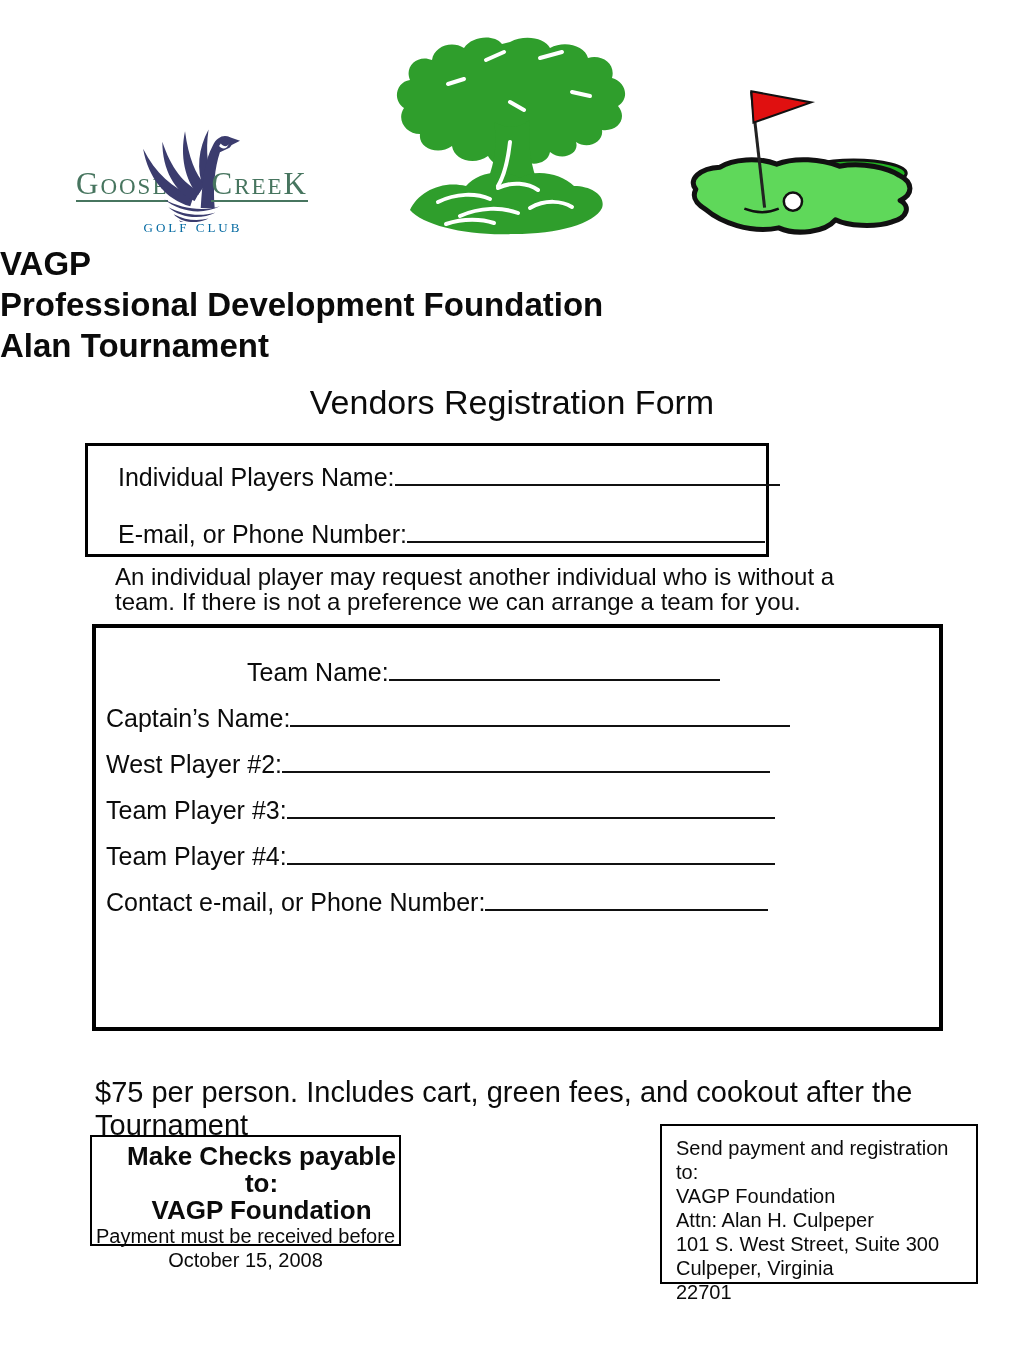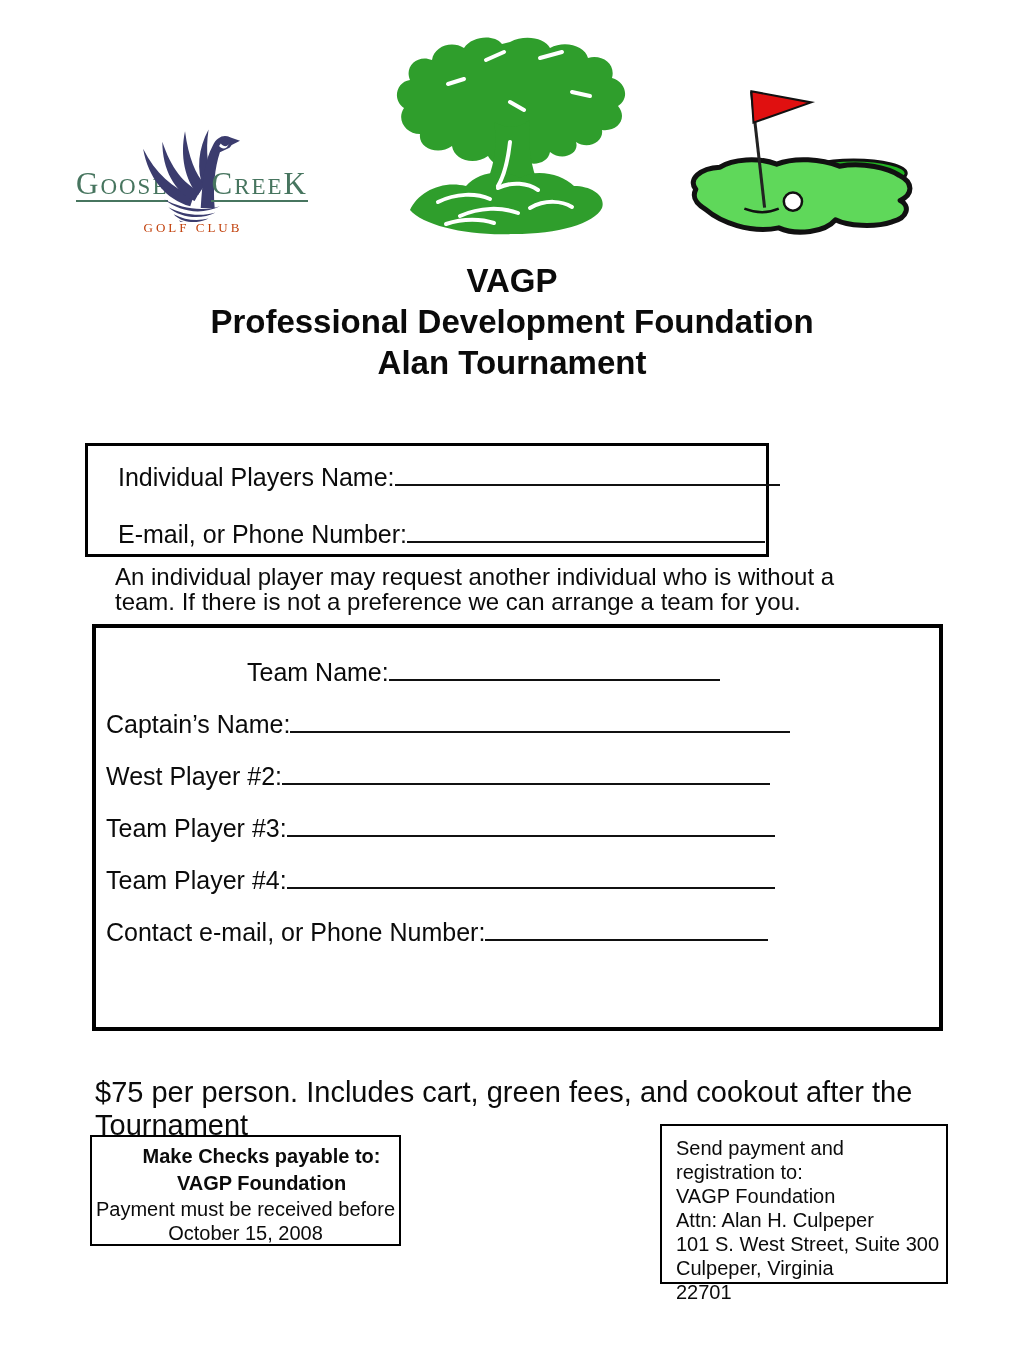--- a/index.html
+++ b/index.html
@@ -13,49 +13,49 @@
     overflow:hidden;
   }
   
   .gc-logo { position:absolute; left:72px; top:126px; width:236px; height:112px; }
   .gc-word { position:absolute; font-family:"Liberation Serif", serif; color:#47755f; border-bottom:2px solid #47755f; padding-bottom:1px; letter-spacing:2px; line-height:1; }
   .gc-word .big { font-size:31px; }
   .gc-word .sml { font-size:23px; }
   .gc-word1 { left:4px; top:42px; }
   .gc-word2 { right:0px; top:42px;margin-left:12px; }
   .gc-goose-svg { position:absolute; left:64px; top:0px; width:112px; height:96px; }
-  .gc-sub { position:absolute; left:0; right:-6px; bottom:2px; text-align:center; font-family:"Liberation Serif", serif; font-size:13px; letter-spacing:3px; color:#c2410c; }
+  .gc-sub { position:absolute; left:0; right:-6px; bottom:2px; text-align:center; font-family:"Liberation Serif", serif; font-size:13px; letter-spacing:3px; color:#0369a1; }
   .tree-wrap { position:absolute; left:390px; top:30px; width:240px; height:210px; }
   .green-wrap { position:absolute; left:682px; top:68px; width:236px; height:172px; }
   
-  .title-block { position:absolute; left:0; top:243px; width:100%; text-align:center; font-weight:bold; font-size:33px; line-height:41px;margin-top:17px; }
+  .title-block { position:absolute; left:0; top:243px; width:100%; text-align:left; font-weight:bold; font-size:33px; line-height:41px; }
   .subtitle { position:absolute; left:0; top:383px; width:100%; text-align:center; font-weight:normal; font-size:34px; }
   
   .blank { display:inline-block; border-bottom:2px solid #111; height:1.05em; vertical-align:baseline; }
   .box1 {
     position:absolute; left:85px; top:443px; width:684px; height:114px;
     border:3px solid #000; padding:14px 0 0 30px; font-size:25px;
   }
   .box1 .row { height:27px; margin-bottom:30px; white-space:nowrap; }
   .note { position:absolute; left:115px; top:564px; width:780px; font-size:24px; line-height:25px; }
   .box2 {
     position:absolute; left:92px; top:624px; width:851px; height:407px;
     border:4px solid #000; padding:27px 0 0 10px; font-size:25px;
   }
-  .box2 .row { height:26px; margin-bottom:26px; white-space:nowrap; }
+  .box2 .row { height:26px; margin-bottom:20px; white-space:nowrap; }
   .row-teamname { margin-left:141px; }
   .fee-line { position:absolute; left:95px; top:1076px; width:860px; font-size:29px; }
   .checks-box {
     position:absolute; left:90px; top:1135px; width:311px; height:111px;
     border:2px solid #000; text-align:center; padding-top:6px;
   }
-  .checks-box .b { font-weight:bold; font-size:20px; line-height:27px;margin-left:32px; }
+  .checks-box .b { font-weight:bold; font-size:26px; line-height:27px;margin-left:32px; }
   .checks-box .r { font-weight:normal; font-size:20px; line-height:24px; }
   .payment-box {
-    position:absolute; left:660px; top:1124px; width:288px; height:160px;
+    position:absolute; left:660px; top:1124px; width:318px; height:160px;
     border:2px solid #000; padding:10px 0 0 14px;
     font-size:20px; line-height:24px;
   }
 </style>
 </head>
 <body>
 
 <div class="page">
 
   <div class="gc-logo">
@@ -111,20 +111,21 @@
       <polygon points="67,23 126,34 69,54" fill="#e01010" stroke="#111111" stroke-width="2"></polygon>
       <circle cx="108" cy="132" r="9" fill="#ffffff" stroke="#111111" stroke-width="2.5"></circle>
     </svg>
   </div>
 
   <div class="title-block">
     <div>VAGP</div>
     <div>Professional Development Foundation</div>
     <div>Alan Tournament</div>
   </div>
+  <div class="subtitle">Vendors Registration Form</div>
 
   <div class="box1">
     <div class="row">
       <span>Individual Players Name:</span><span class="blank" style="width:385px;"></span>
     </div>
     <div class="row">
       <span>E-mail, or Phone Number:</span><span class="blank" style="width:358px;"></span>
     </div>
   </div>
 

